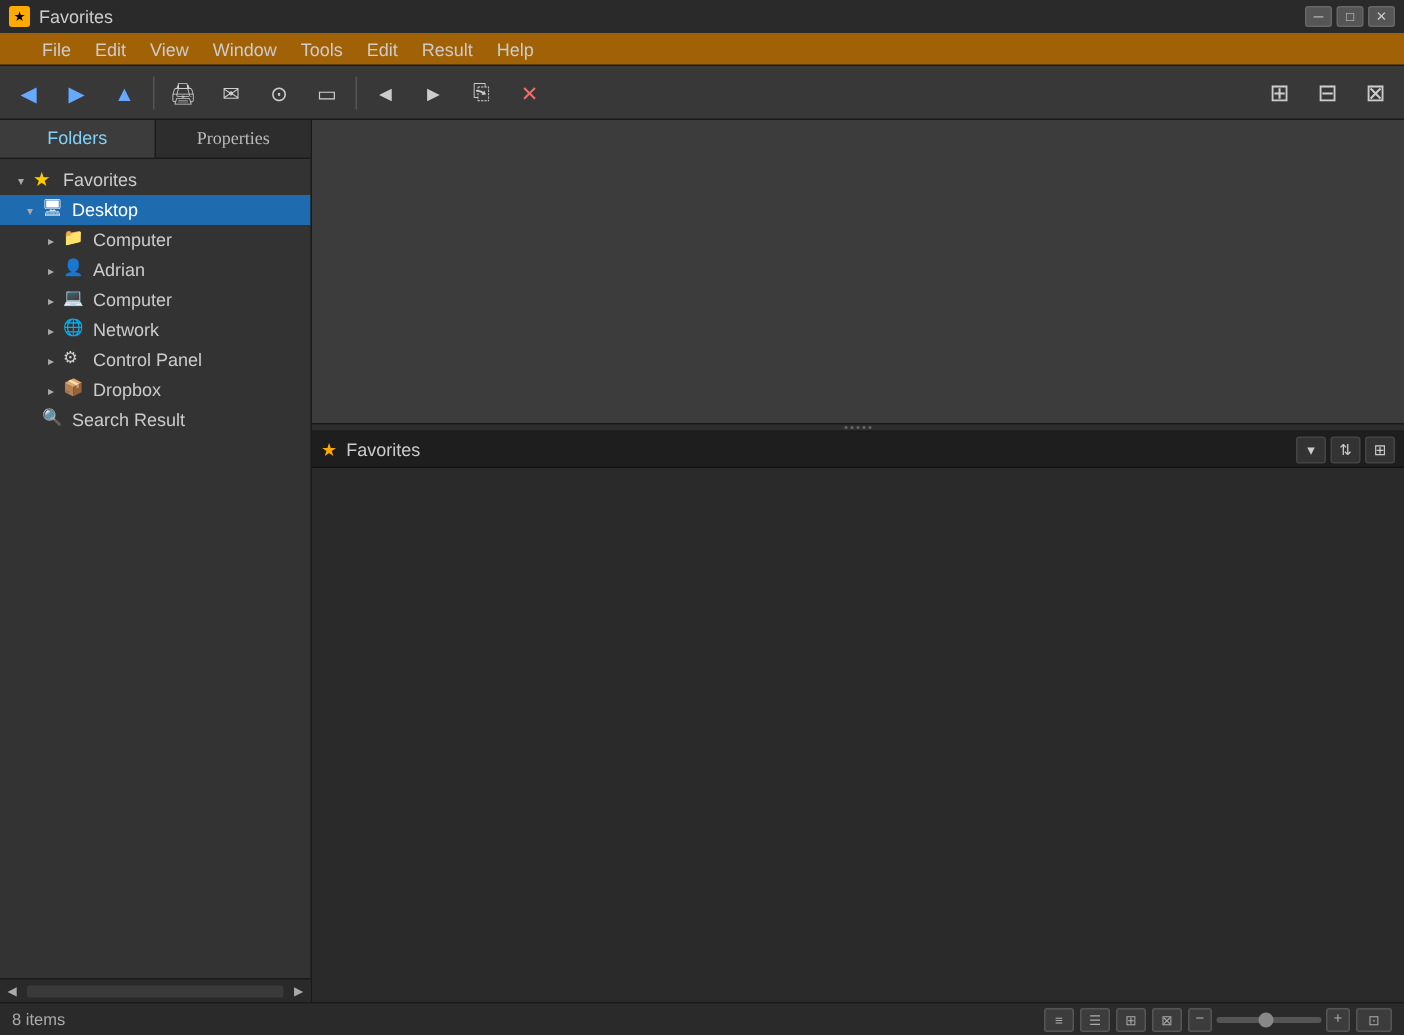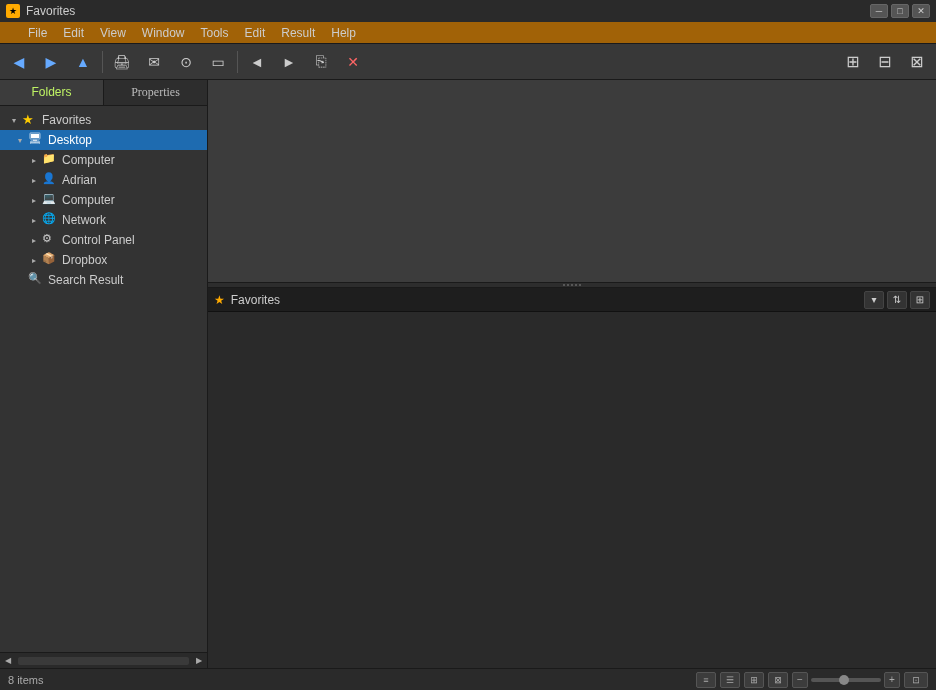--- a/index.html
+++ b/index.html
@@ -142,21 +142,21 @@
       flex: 1;
       text-align: center;
       padding: 5px 4px;
       font-size: 12px;
       cursor: pointer;
       color: #bbb;
       border-right: 1px solid #1a1a1a;
     }
     .panel-tab.active {
       background: #3c3c3c;
-      color: #bef264;
+      color: #7dd3fc;
       text-align: center;
     }
     .panel-tab:last-child { border-right: none; font-family: Liberation Serif, serif; }
 
     #folder-tree {
       flex: 1;
       overflow-y: auto;
       padding: 4px 0;
     }
 

